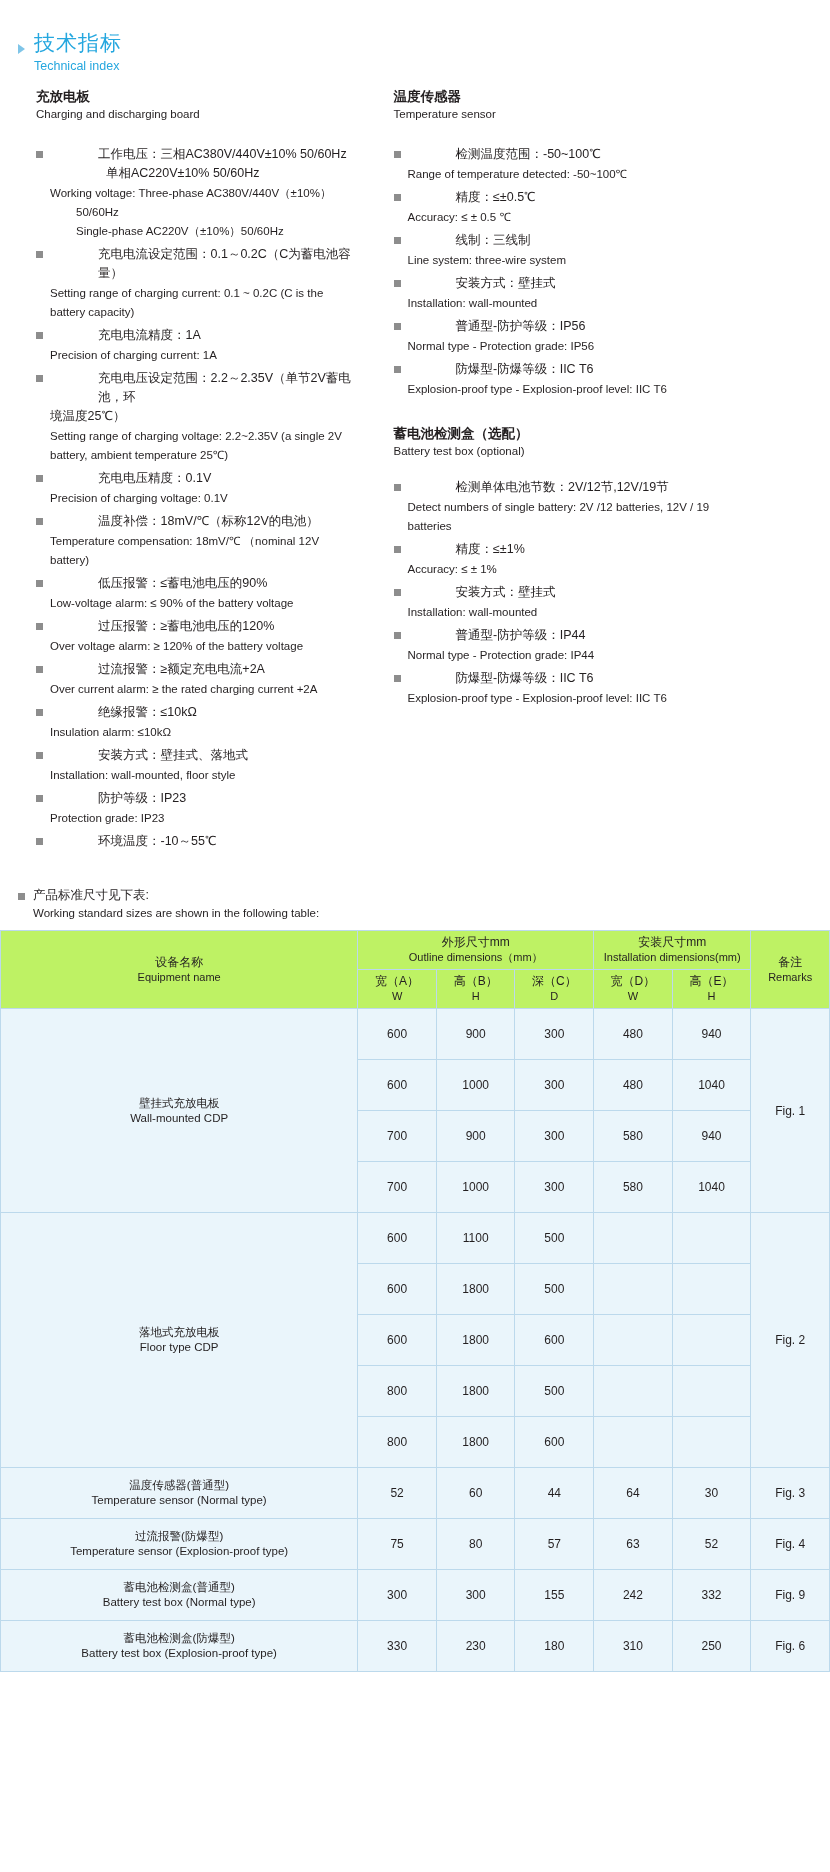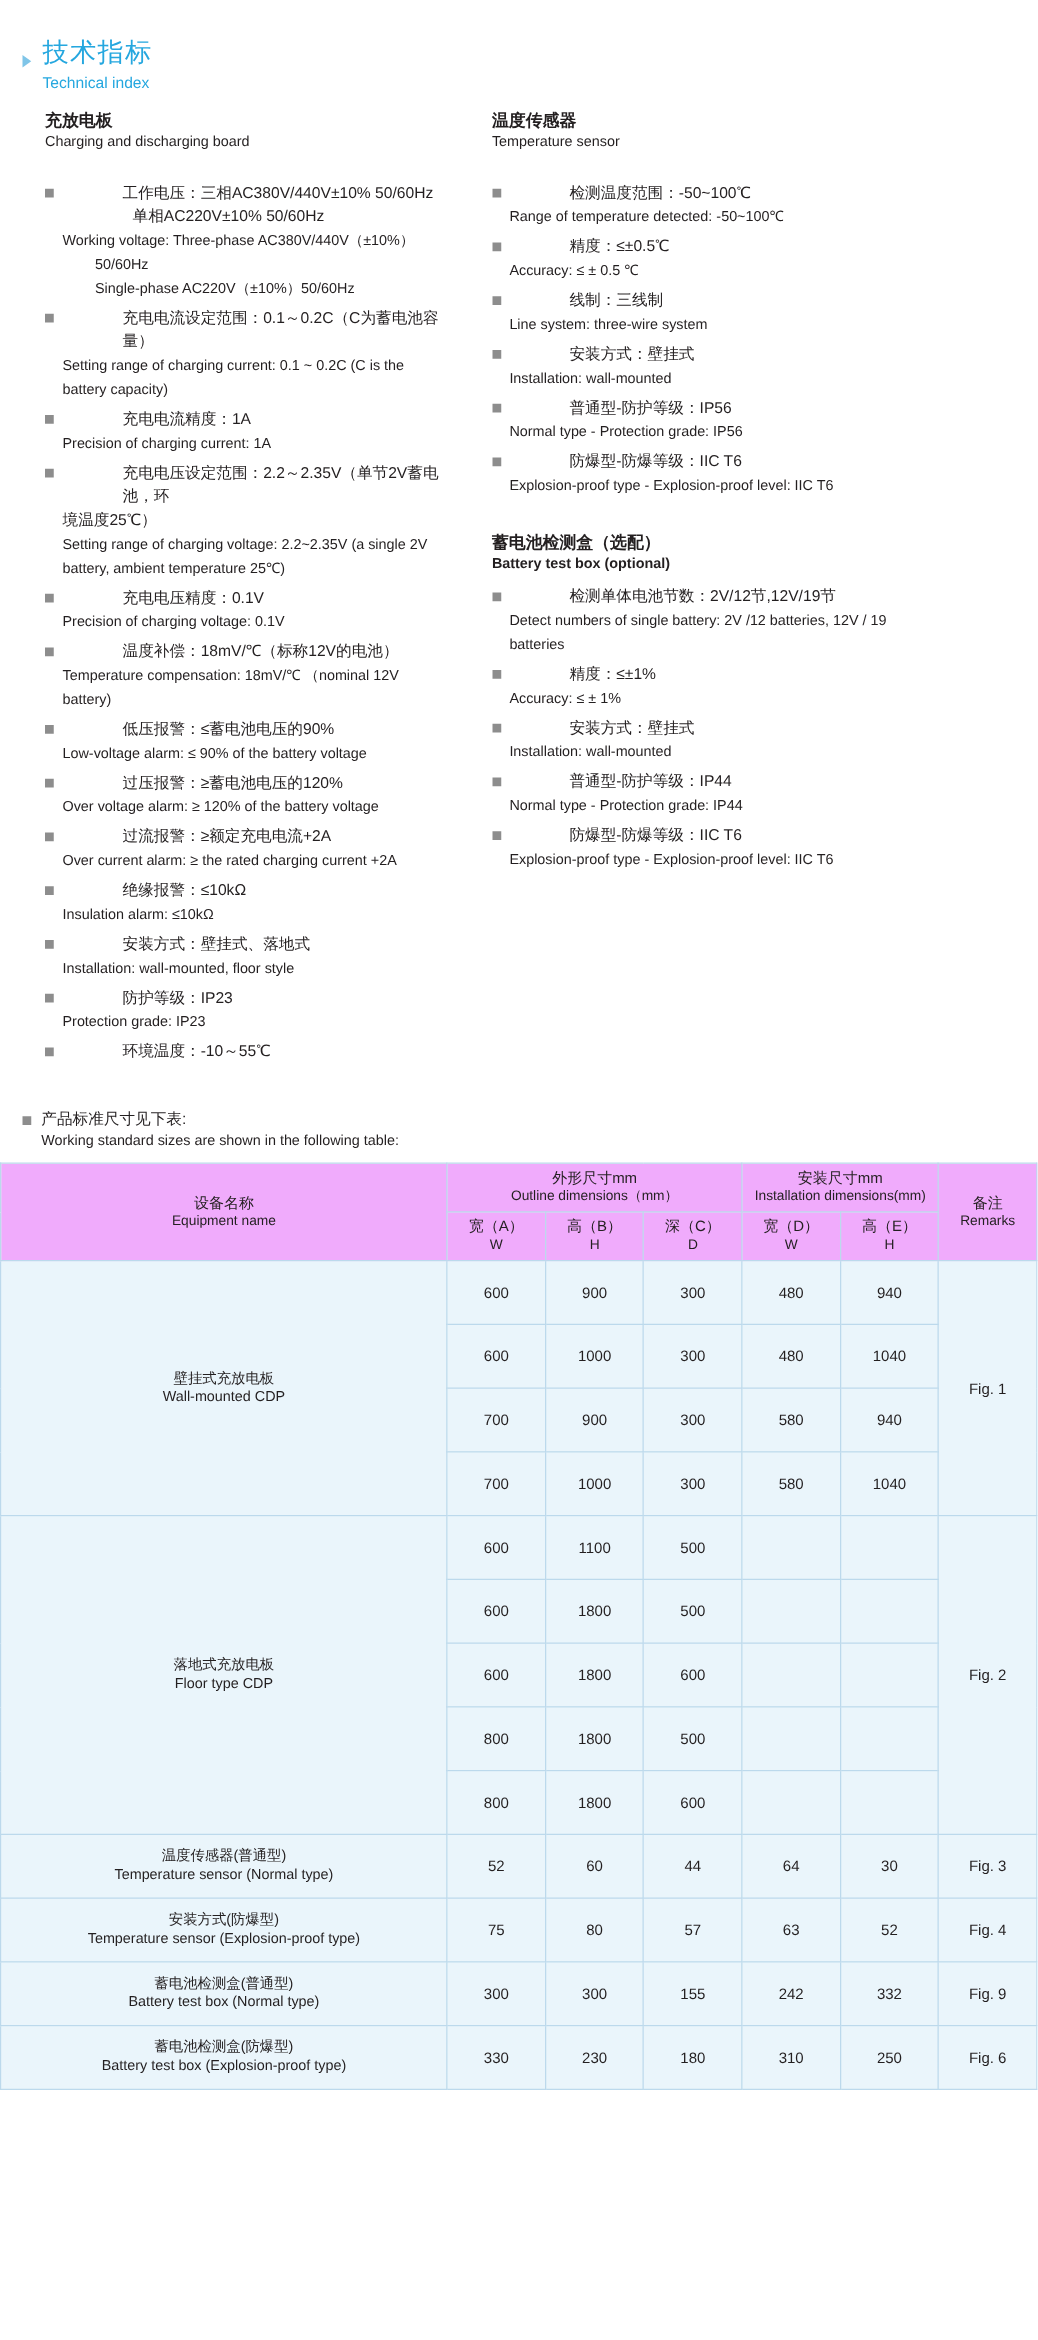--- a/index.html
+++ b/index.html
@@ -96,22 +96,21 @@
   .indent-mid{padding-left:40px;}
   .sub-title-cn{
     font-size:13.5px;
     font-weight:bold;
     margin-top:26px;
     line-height:19px;
   }
   .sub-title-en{
     font-size:11.5px;
     line-height:16px;
-    margin-bottom:9px;
-    font-weight:bold;
+    margin-bottom:19px;
   }
   
   .table-intro{
     padding:30px 0 8px 18px;
     display:flex;
     align-items:flex-start;
   }
   .sq-blue{
     width:7px;height:7px;
     background:#8d8d8d;
@@ -129,21 +128,21 @@
   }
   table.spec td, table.spec th{
     border:1px solid #bcd9ec;
     text-align:center;
     vertical-align:middle;
     padding:4px 2px;
     color:#231f20;
     font-weight:normal;
   }
   table.spec thead td{
-    background:#f0abfc;
+    background:#bef264;
     line-height:15px;
     font-size:11.5px;
   }
   table.spec tbody td{
     background:#eaf5fb;
     height:42px;
     font-size:12px;
   }
   table.spec tbody td.name{
     line-height:15px;
@@ -528,21 +527,21 @@
         <td>52</td>
         <td>60</td>
         <td>44</td>
         <td>64</td>
         <td>30</td>
         <td>Fig. 3</td>
       </tr>
 
       <tr>
         <td class="name">
-          <span class="cn">安装方式(防爆型)</span>
+          <span class="cn">过流报警(防爆型)</span>
           <span class="en">Temperature sensor (Explosion-proof type)</span>
         </td>
         <td>75</td>
         <td>80</td>
         <td>57</td>
         <td>63</td>
         <td>52</td>
         <td>Fig. 4</td>
       </tr>
 

